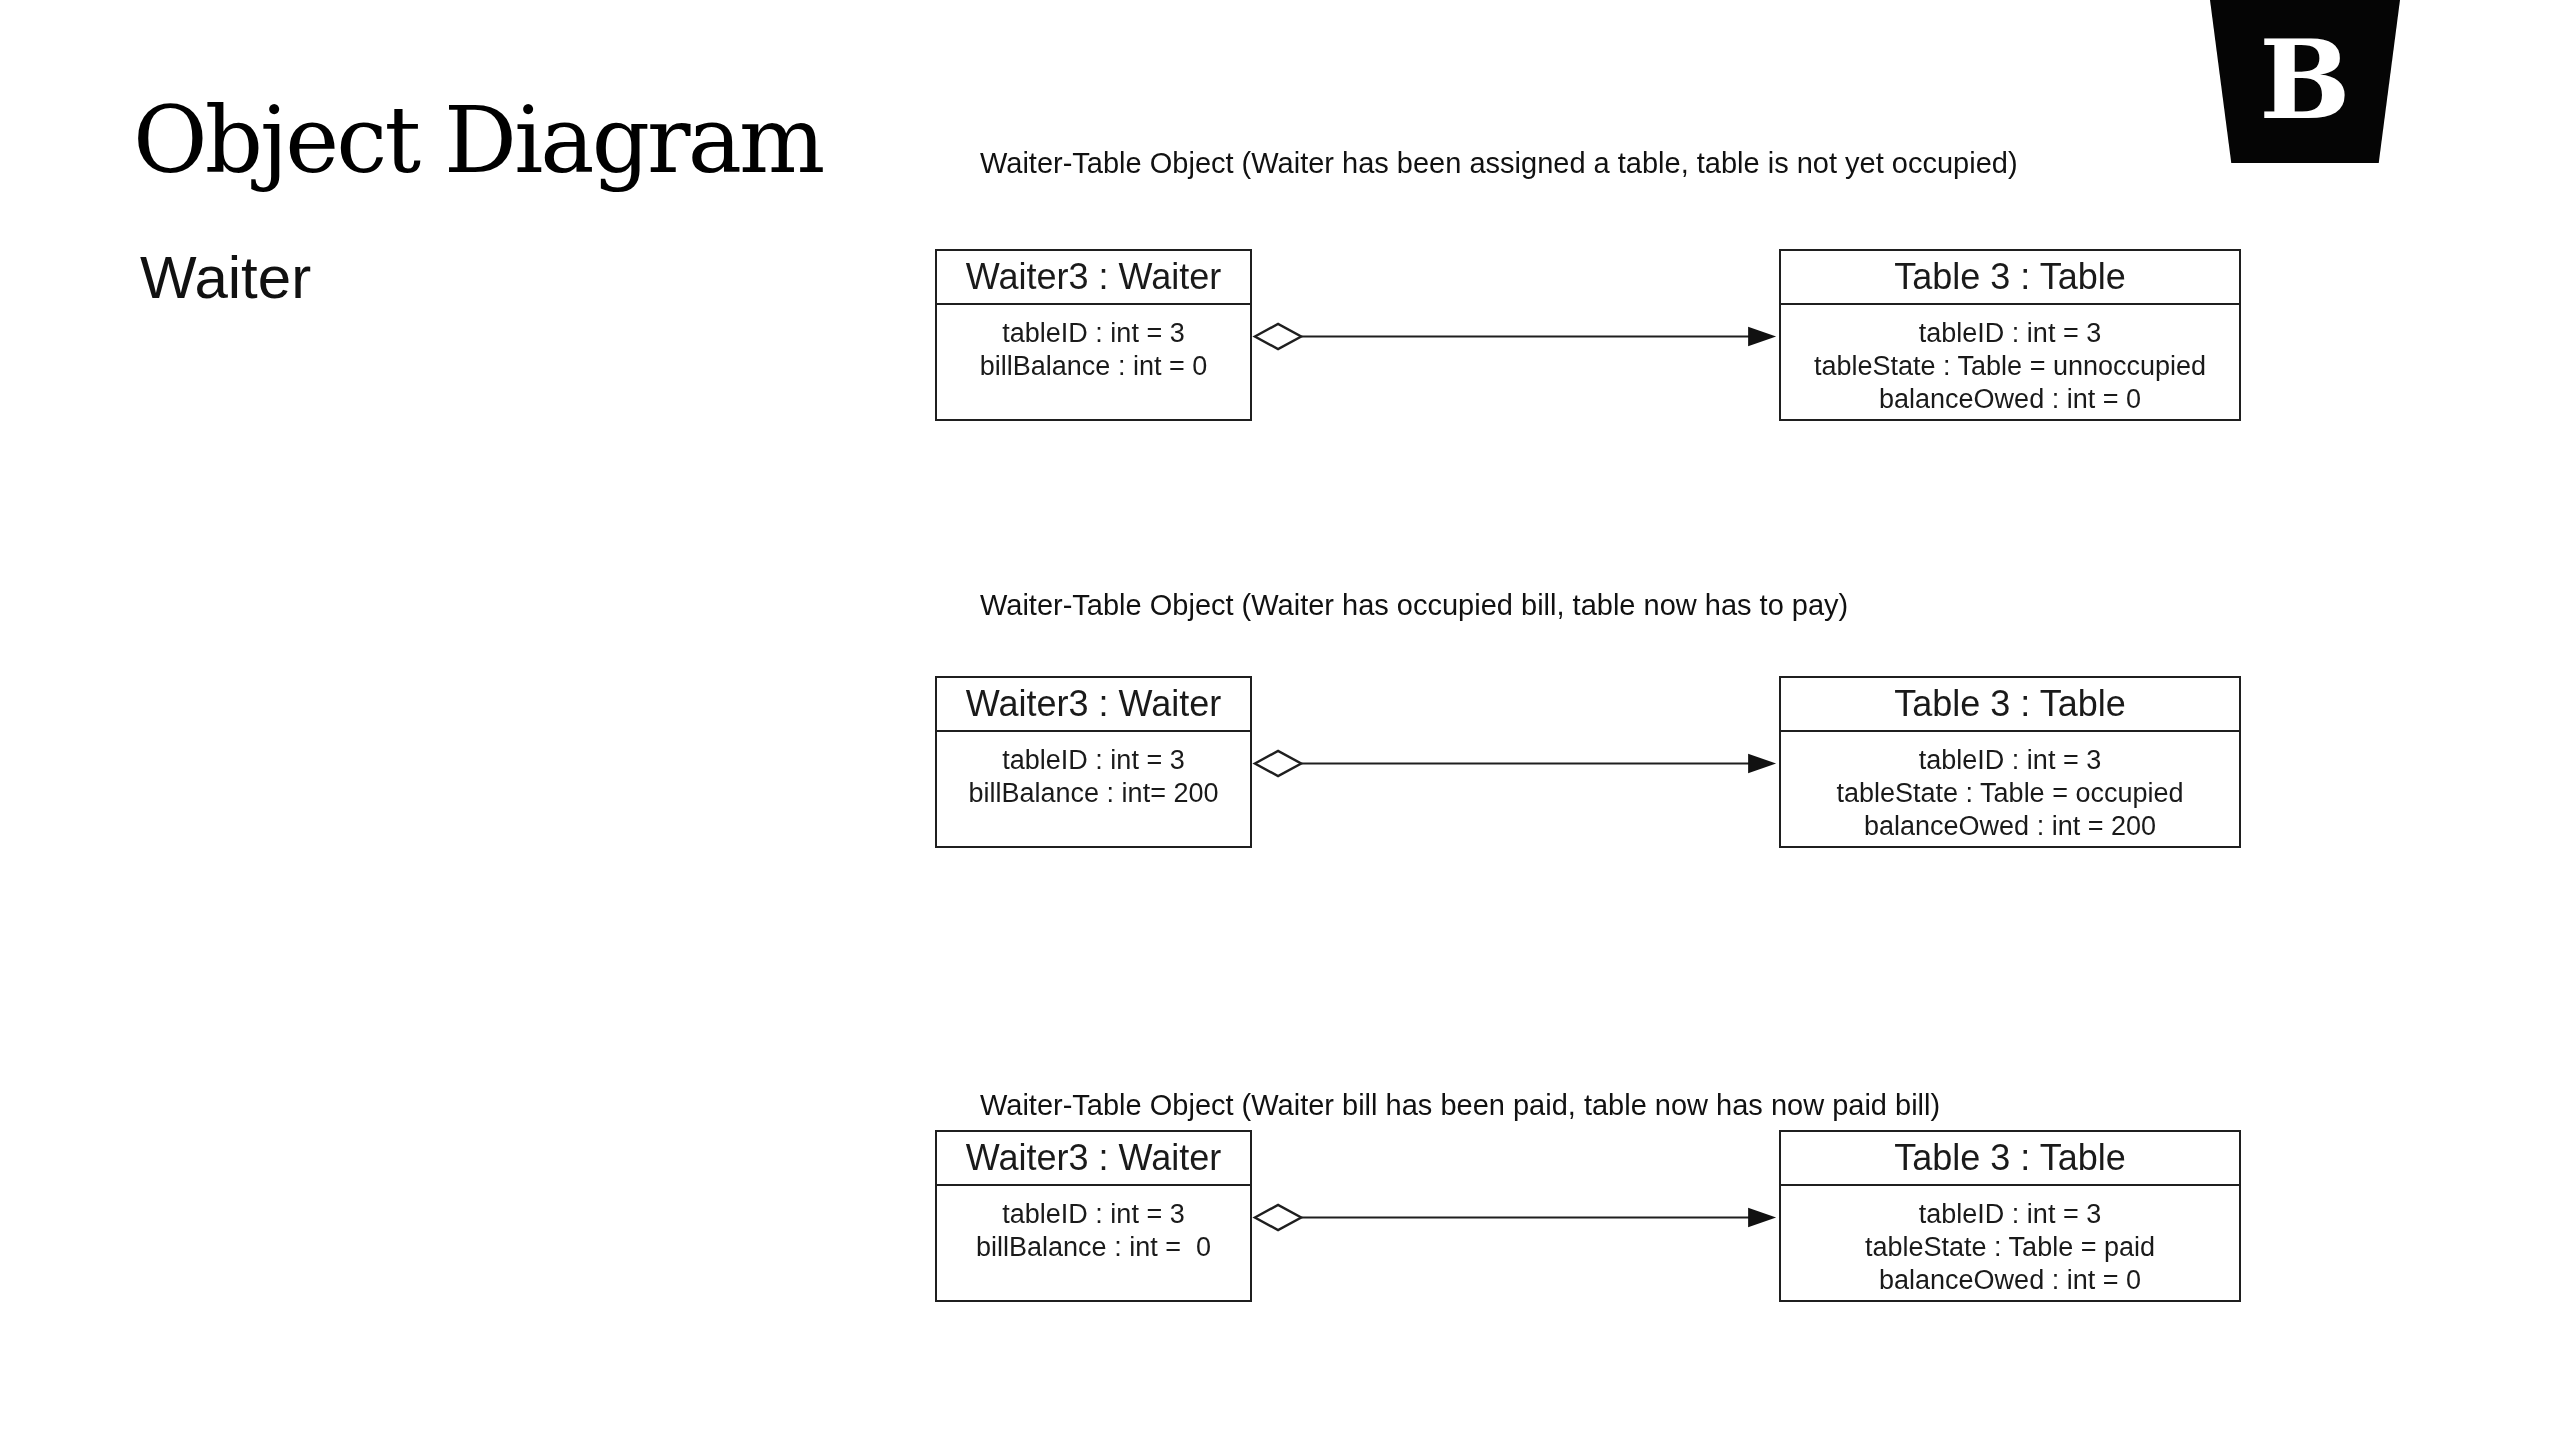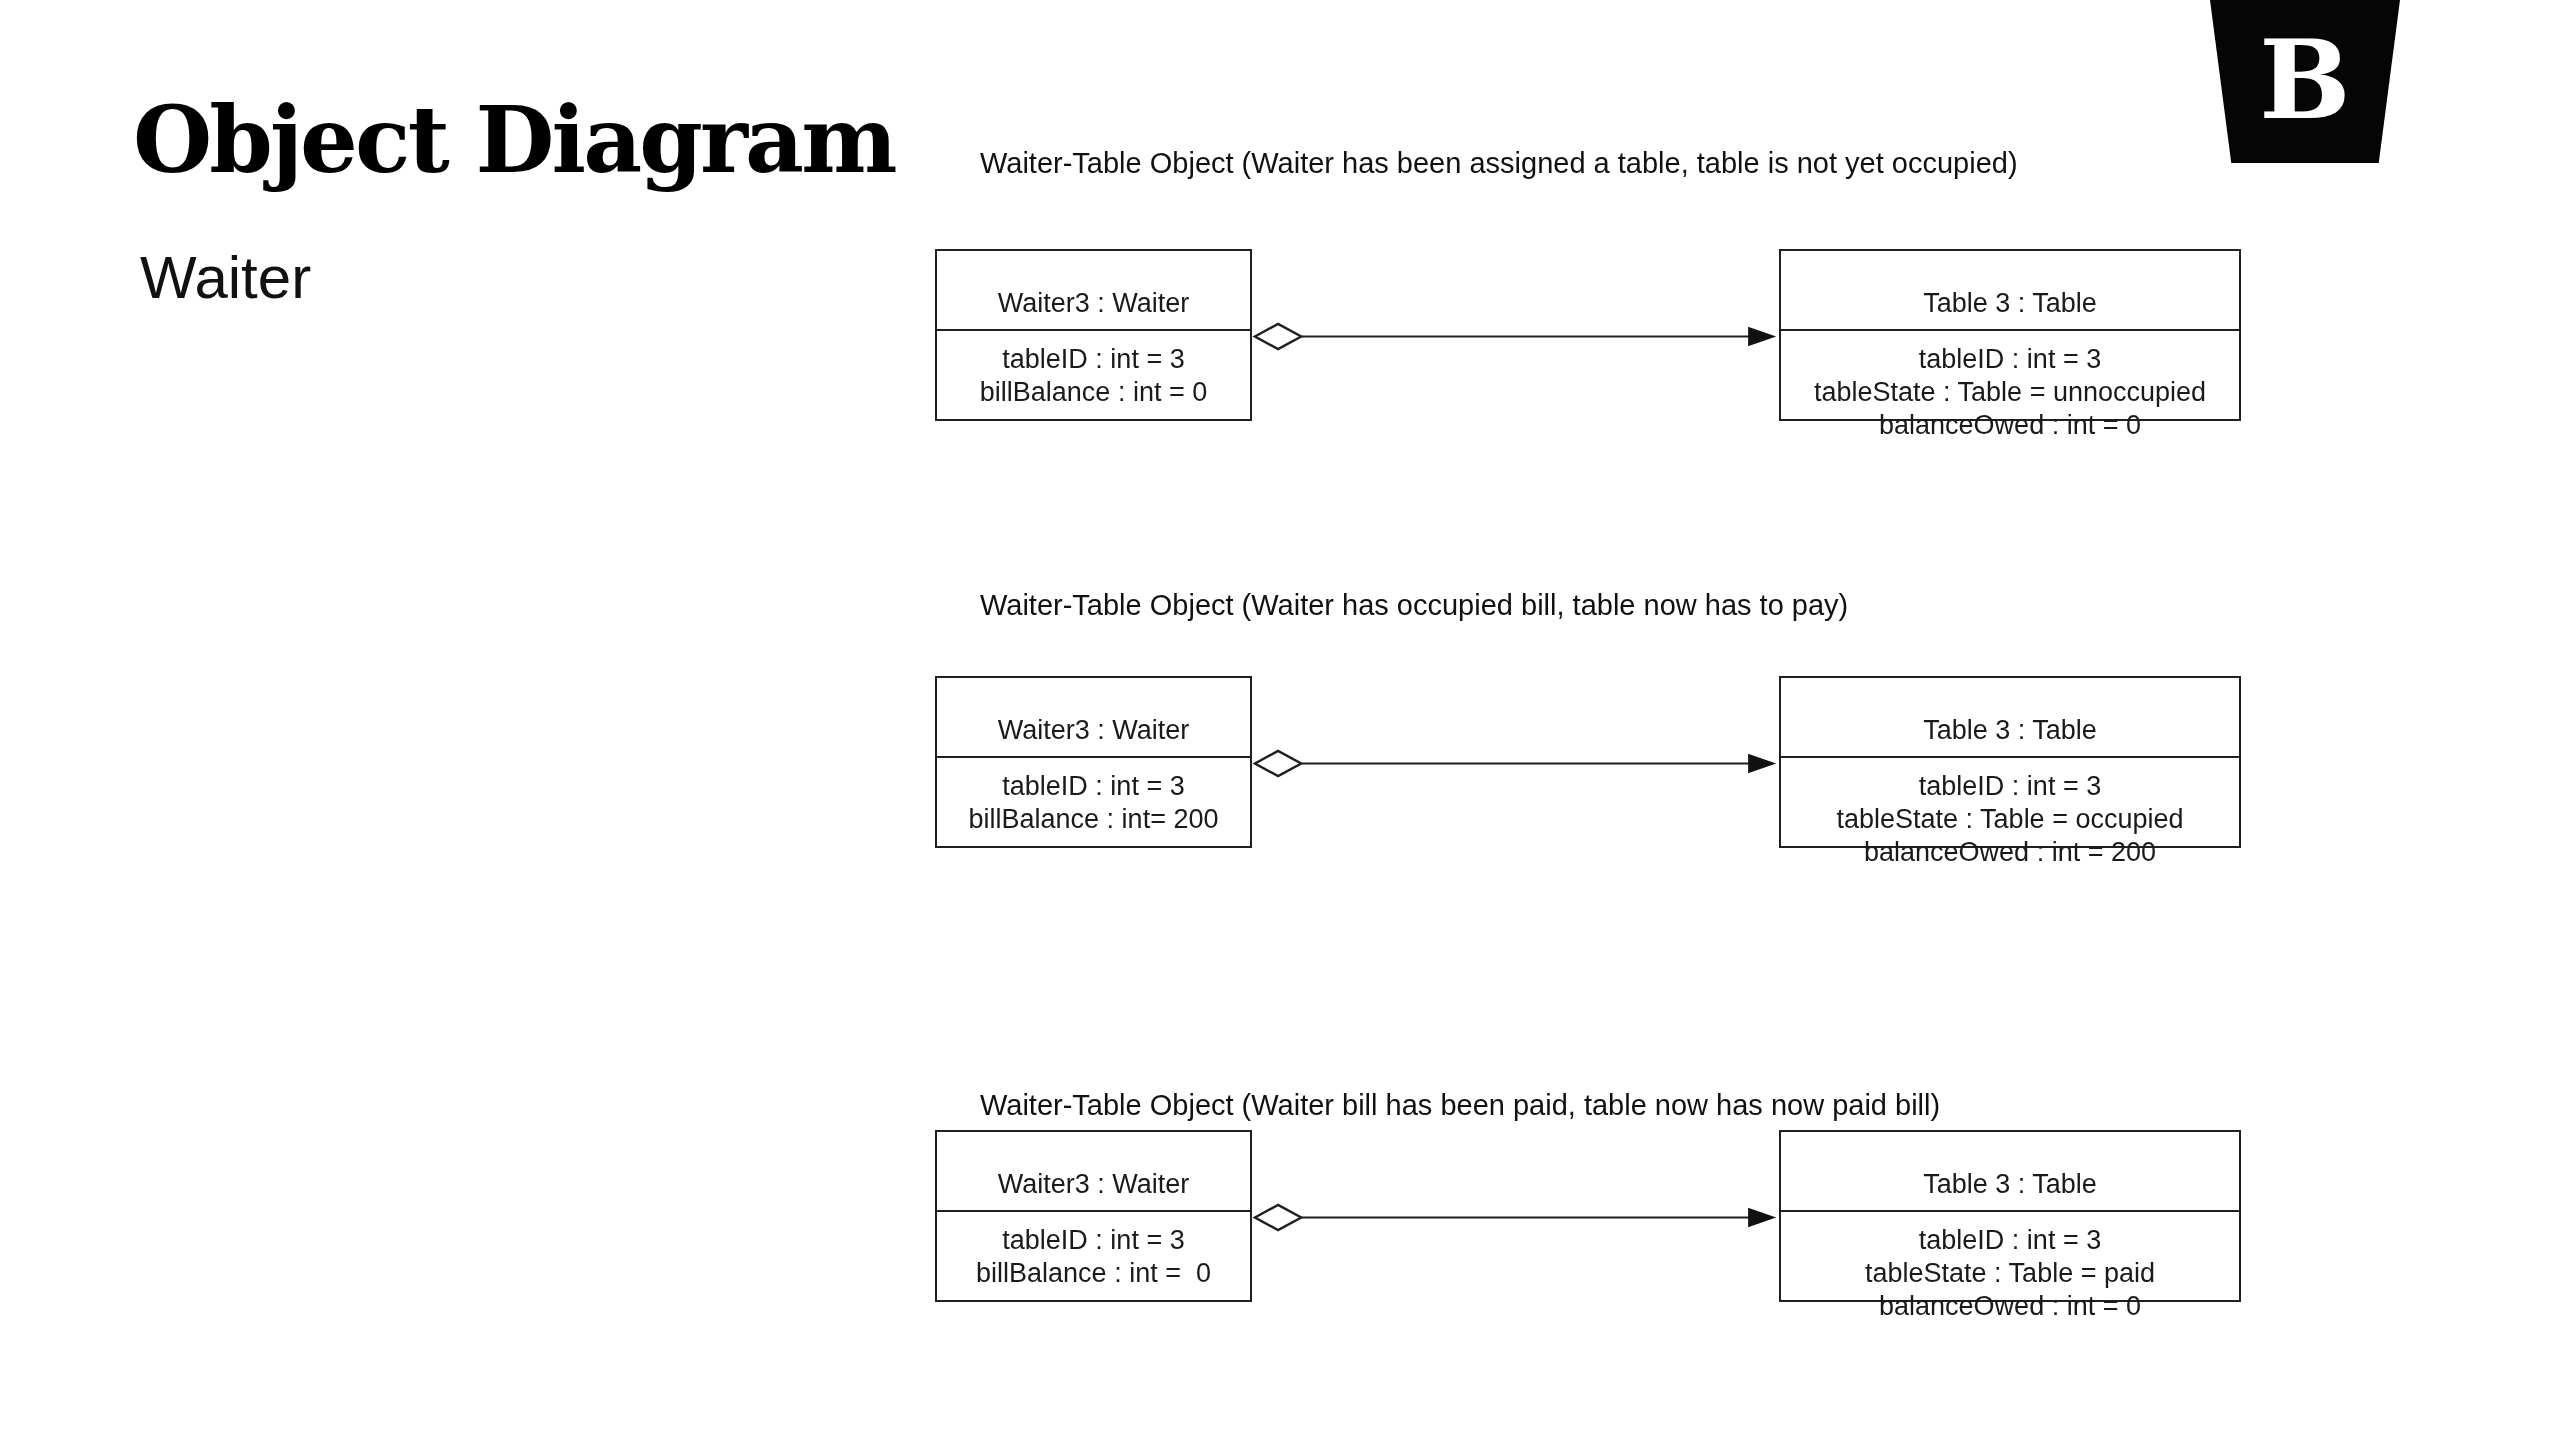--- a/index.html
+++ b/index.html
@@ -8,21 +8,21 @@
     width:2576px;height:1449px;
     background:#ffffff;
     overflow:hidden;
     font-family:"Liberation Sans", sans-serif;
     color:#111111;
   }
   
   .page-title{
     position:absolute;left:133px;top:93px;
     font-family:"DejaVu Serif", serif;
-    font-weight:700;
+    font-weight:400;
     font-size:91px;line-height:1.05;
     letter-spacing:-2.9px;
     color:#000000;
     white-space:nowrap;
   }
   .page-subtitle{
     position:absolute;left:140px;top:245px;
     font-size:60px;line-height:1.1;
     color:#111111;
     white-space:nowrap;
@@ -63,23 +63,22 @@
   .waiter-box{left:935px;width:317px;}
   .table-box{left:1779px;width:462px;}
   .row-1{top:249px;}
   .row-2{top:676px;}
   .row-3{top:1130px;}
 
   .uml-box-header{
     height:52px;
     border-bottom:2.9px solid #1f1f1f;
     display:flex;align-items:center;justify-content:center;
-    font-size:27px;
+    font-size:36px;
     color:#1a1a1a;
-    margin-top:26px;
   }
   .uml-box-attrs{
     padding:11.6px 15.5px 0 15.5px;
     font-size:27px;line-height:33px;
     color:#1a1a1a;
   }
   .uml-attr{white-space:pre;text-align:center;}
 
   .connector{
     position:absolute;left:1252px;

